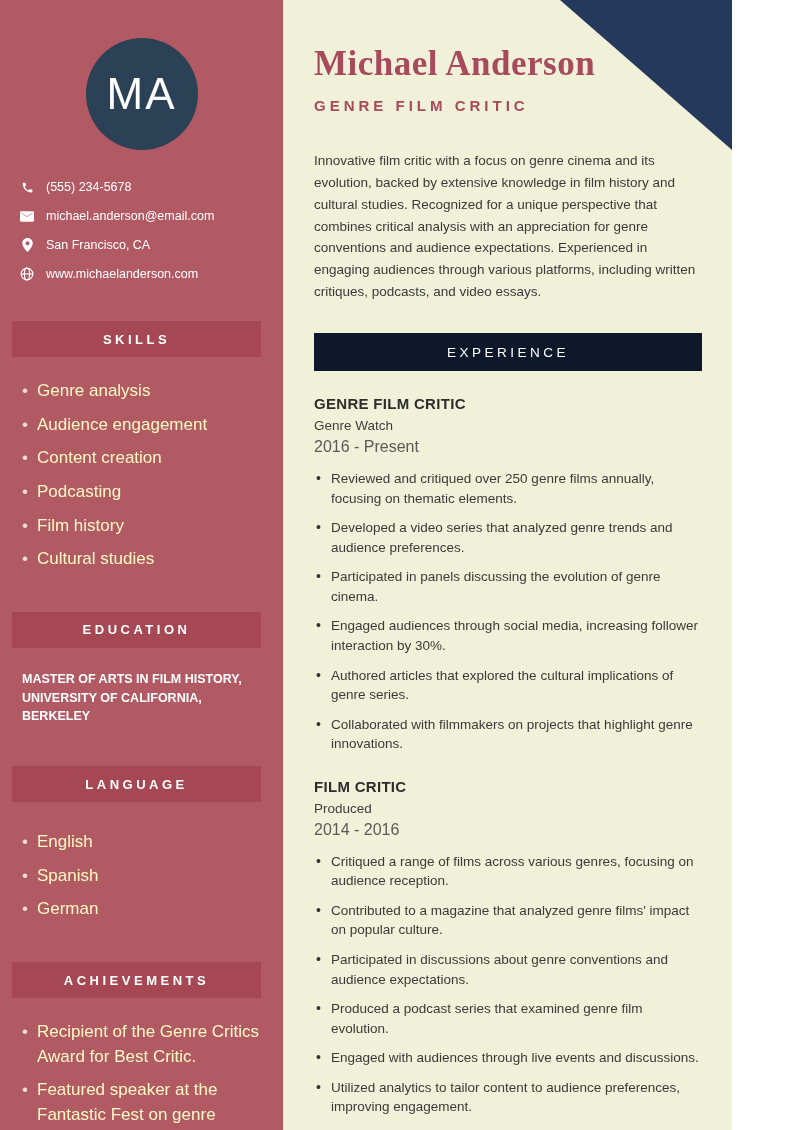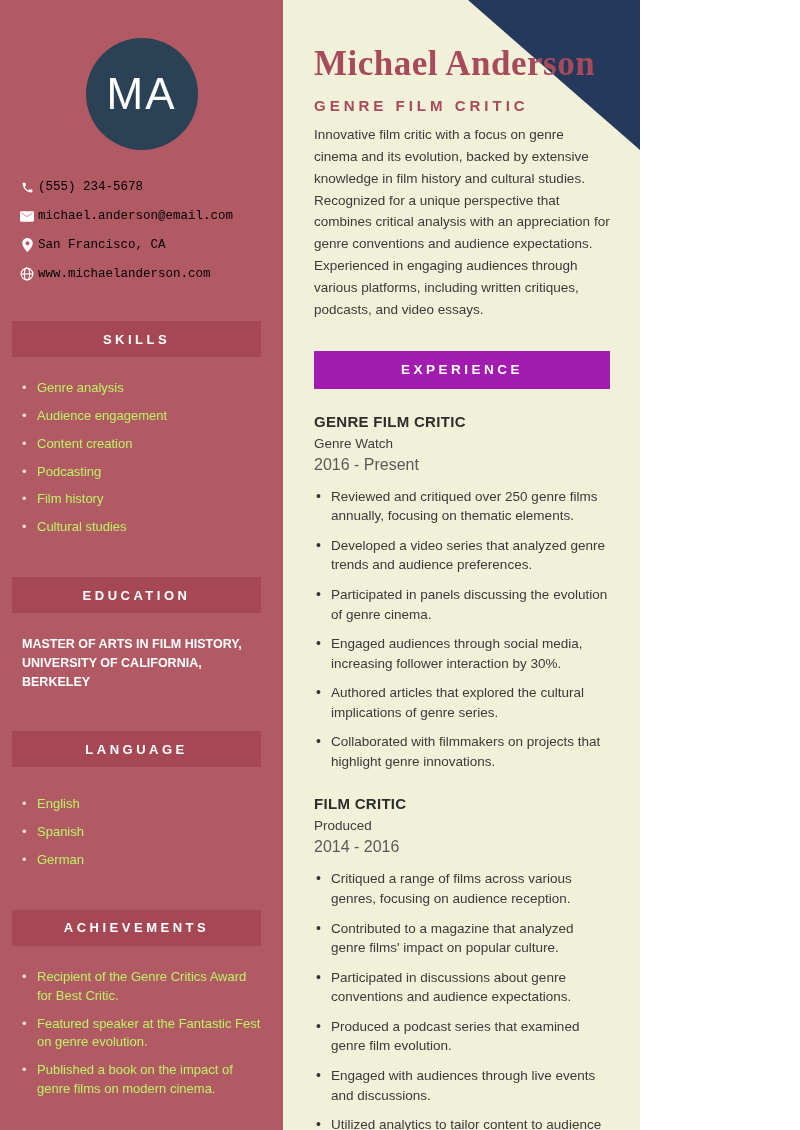--- a/index.html
+++ b/index.html
@@ -2,21 +2,21 @@
 <html><head>
 <meta charset="utf-8">
 <style>
   * { margin: 0; padding: 0; box-sizing: border-box; }
   html, body { width: 800px; }
   body {
     font-family: "Liberation Sans", sans-serif;
     background: #ffffff;
   }
   .page {
-    width: 640px;
+    width: 732px;
     height: 1130px;
     display: flex;
     overflow: hidden;
   }
 
   
   .sidebar {
     width: 283px;
     flex-shrink: 0;
     background: #b15a64;
@@ -40,25 +40,24 @@
     font-weight: 400;
   }
   .contact-list {
     list-style: none;
     margin-top: 30px;
     padding: 0 20px;
   }
   .contact-item {
     display: flex;
     align-items: center;
-    gap: 4px;
+    gap: 12px;
     margin-bottom: 15px;
     font-size: 12.5px;
-    color: #000000;
-    font-family: Liberation Mono, monospace;
+    color: #ffffff;
   }
   .contact-item .icon {
     width: 14px;
     height: 14px;
     display: inline-flex;
     align-items: center;
     justify-content: center;
     flex-shrink: 0;
   }
   .contact-item .icon svg { display: block; }
@@ -76,23 +75,23 @@
     color: #ffffff;
   }
   .side-list {
     list-style: none;
     margin: 22px 0 0 0;
     padding: 0 22px;
   }
   .side-list li {
     position: relative;
     padding-left: 15px;
-    font-size: 13px;
+    font-size: 17px;
     line-height: 1.45;
-    color: #bef264;
+    color: #fef9c3;
     margin-bottom: 9px;
   }
   .side-list li::before {
     content: "\2022";
     position: absolute;
     left: 0;
     top: 0;
     color: #f1dcdc;
   }
   .edu-text {
@@ -130,34 +129,34 @@
     z-index: 1;
   }
   .role-subtitle {
     margin-top: 13px;
     font-size: 15px;
     font-weight: bold;
     letter-spacing: 4px;
     color: #a64a5c;
   }
   .summary {
-    margin-top: 10px;
+    margin-top: 36px;
     font-size: 13.5px;
     line-height: 1.62;
     color: #3a3a3a;
   }
   .main-band {
     margin-top: 30px;
     height: 38px;
-    background: #a21caf;
+    background: #0f172a;
     display: flex;
     align-items: center;
     justify-content: center;
     font-size: 13.5px;
-    font-weight: bold;
+    font-weight: normal;
     letter-spacing: 3.5px;
     color: #ffffff;
   }
   .job { margin-top: 24px; }
   .job-title {
     font-size: 15px;
     font-weight: bold;
     color: #2d2d2d;
     letter-spacing: 0.3px;
   }

